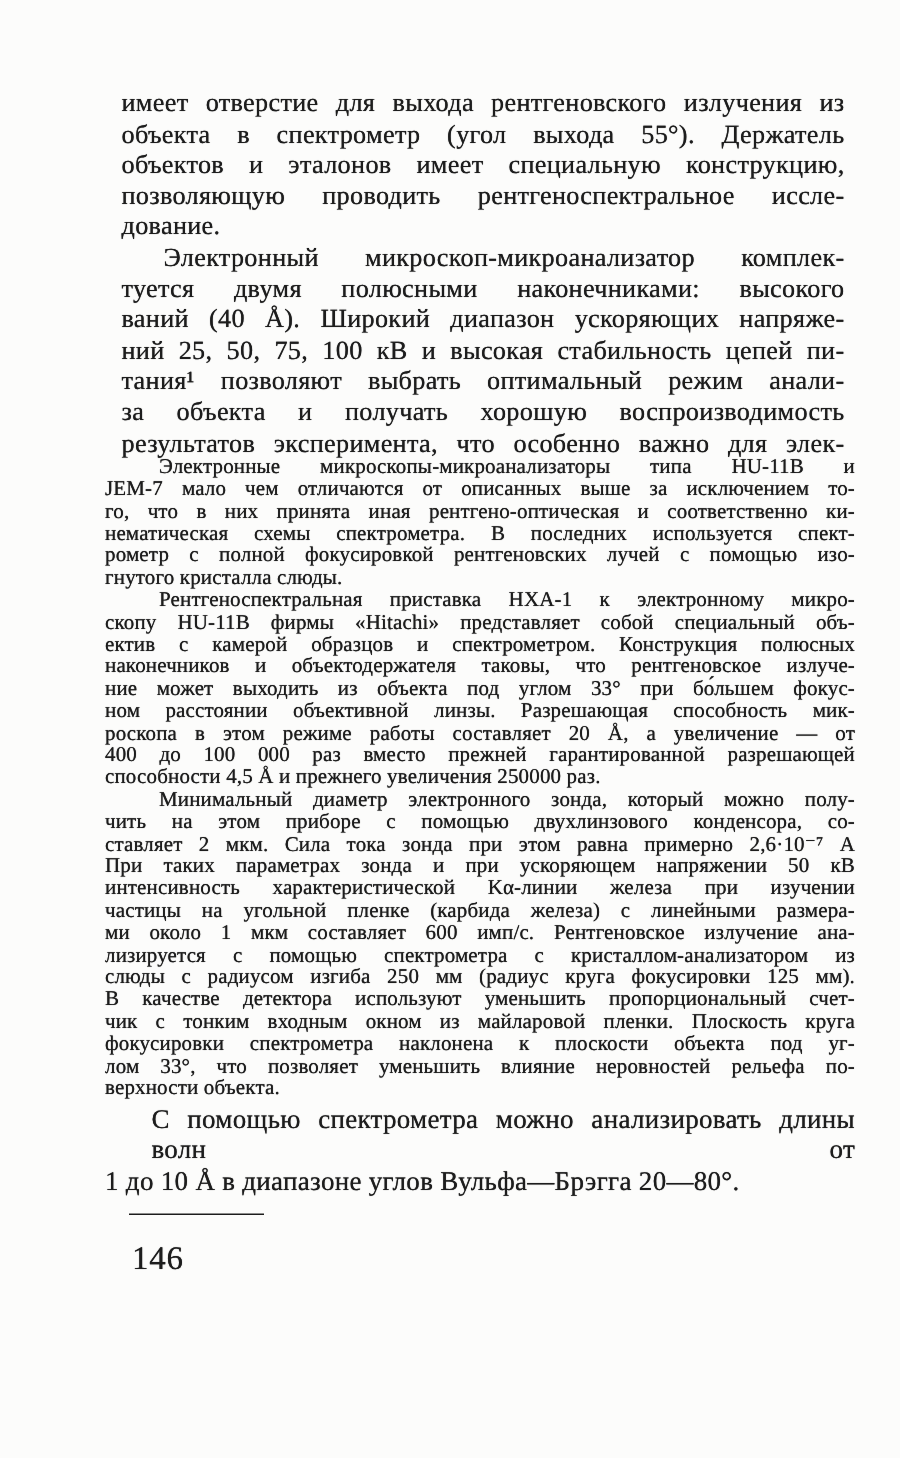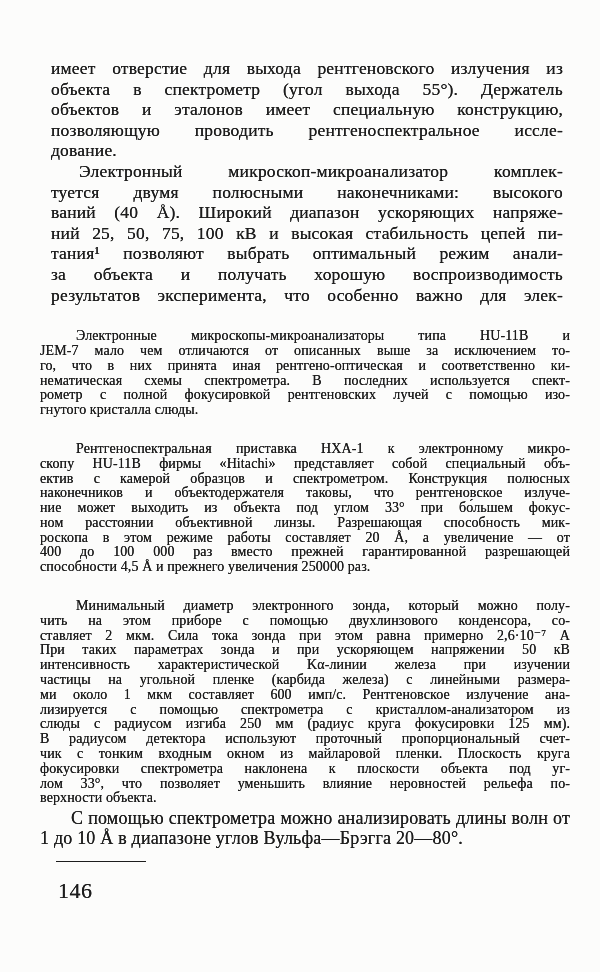--- a/index.html
+++ b/index.html
@@ -1,30 +1,30 @@
 <!DOCTYPE html>
 <html lang="ru" style="--paper: #fcfcfb; --ink: #1d1d1d;"><head>
 <meta charset="utf-8">
 <style>
   :root { --paper:#fcfcfb; --ink:#1d1d1d; }
   html,body { margin:0; padding:0; background:#ffffff; }
   .page {
     width:600px; height:972px;
     box-sizing:border-box;
-    padding:58px 30px 0 40px;
+    padding:58px 30px 0 70px;
     background:var(--paper);
     color:var(--ink);
     font-family:"Liberation Serif","DejaVu Serif",serif;
     overflow:hidden;
     position:relative;
     text-shadow:0 0 0.5px currentColor;
   }
   .para { margin:0; }
   .para-large      { font-size:17.5px; line-height:20.6px; margin:0 7px 0 11px; letter-spacing:0.2px; }
-  .para-small      { font-size:14px;   line-height:14.8px; letter-spacing:0.1px;margin-top:24px; }
+  .para-small      { font-size:14px;   line-height:14.8px; letter-spacing:0.1px; }
   .para-large-wide { font-size:18px; line-height:20.2px; padding-top:2px; letter-spacing:0.2px; }
   .para-footnote   { font-size:13.5px; line-height:17.5px; letter-spacing:0.1px; }
 
   .line { text-align:justify; text-align-last:justify; white-space:normal; }
   .line.last { text-align-last:left; }
   .para-large      > .line.indent { padding-left:28px; }
   .para-small      > .line.indent { padding-left:36px; }
   .para-large-wide > .line.indent { padding-left:31px; }
   .para-footnote   > .line.indent { padding-left:9px; }
 
@@ -79,21 +79,21 @@
       <div class="para para-small">
         <div class="line indent">Минимальный диаметр электронного зонда, который можно полу-</div>
         <div class="line">чить на этом приборе с помощью двухлинзового конденсора, со-</div>
         <div class="line">ставляет 2 мкм. Сила тока зонда при этом равна примерно 2,6·10⁻⁷ А</div>
         <div class="line">При таких параметрах зонда и при ускоряющем напряжении 50 кВ</div>
         <div class="line">интенсивность характеристической Kα-линии железа при изучении</div>
         <div class="line">частицы на угольной пленке (карбида железа) с линейными размера-</div>
         <div class="line">ми около 1 мкм составляет 600 имп/с. Рентгеновское излучение ана-</div>
         <div class="line">лизируется с помощью спектрометра с кристаллом-анализатором из</div>
         <div class="line">слюды с радиусом изгиба 250 мм (радиус круга фокусировки 125 мм).</div>
-        <div class="line">В радиусом детектора используют проточный пропорциональный счет-</div>
+        <div class="line">В качестве детектора используют уменьшить пропорциональный счет-</div>
         <div class="line">чик с тонким входным окном из майларовой пленки. Плоскость круга</div>
         <div class="line">фокусировки спектрометра наклонена к плоскости объекта под уг-</div>
         <div class="line">лом 33°, что позволяет уменьшить влияние неровностей рельефа по-</div>
         <div class="line last">верхности объекта.</div>
       </div>
       <div class="para para-large-wide">
         <div class="line indent">С помощью спектрометра можно анализировать длины волн от</div>
         <div class="line last">1 до 10 Å в диапазоне углов Вульфа—Брэгга 20—80°.</div>
       </div>
     </main>

